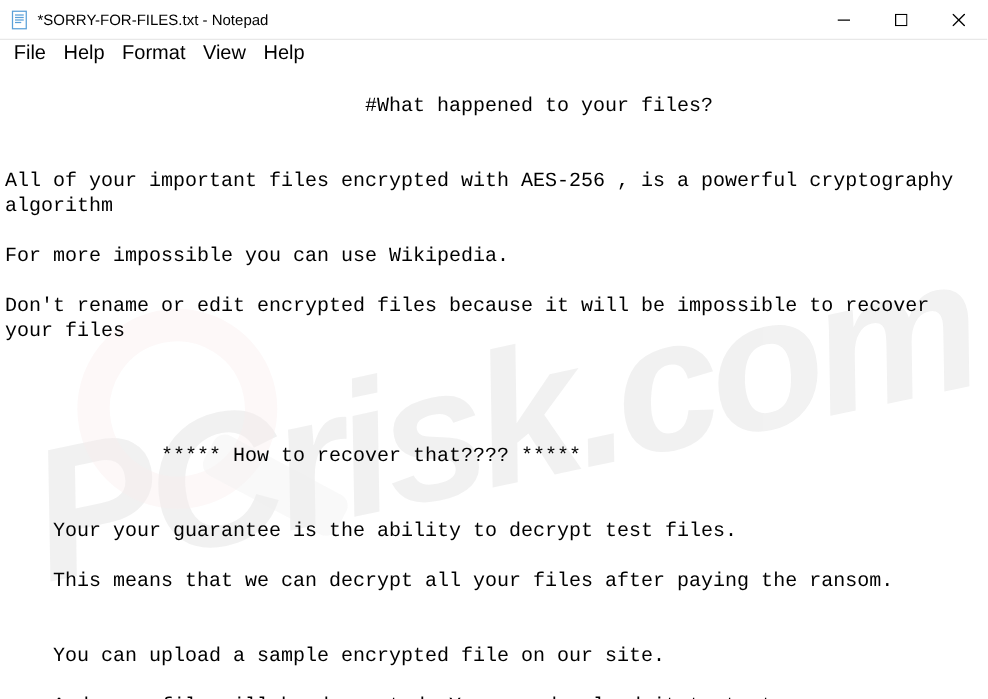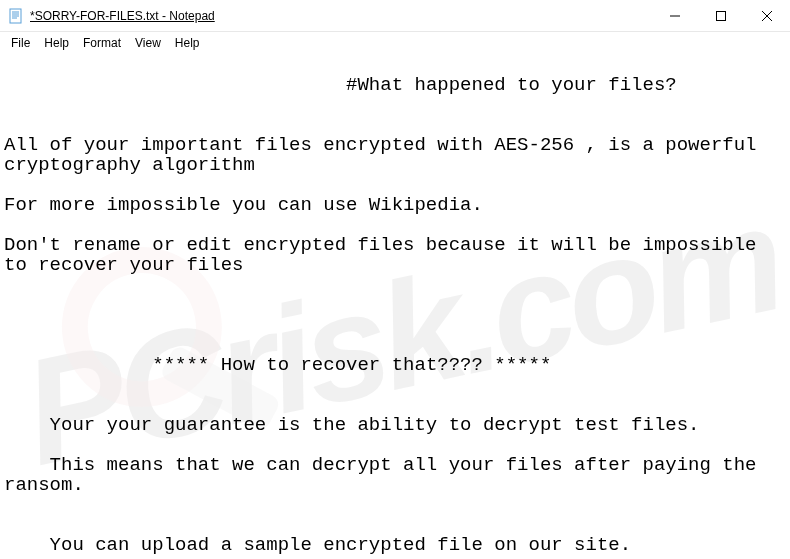--- a/index.html
+++ b/index.html
@@ -21,60 +21,59 @@
     .titlebar .app-icon {
       width: 16px;
       height: 16px;
       margin: 0 6px 0 8px;
       display: inline-flex;
     }
     .titlebar .title {
       font-size: 12px;
       color: #000;
       flex: 0 0 auto;
-      text-decoration: underline;
     }
     .titlebar .spacer { flex: 1; }
     .win-btn {
       width: 46px;
       height: 32px;
       display: flex;
       align-items: center;
       justify-content: center;
       font-family: "Segoe MDL2 Assets", sans-serif;
       font-size: 10px;
       color: #000;
       cursor: default;
     }
     .win-btn svg { width: 10px; height: 10px; }
 
     .menubar {
       height: 21px;
       display: flex;
       align-items: center;
       padding: 0 4px;
-      font-size: 12px;
+      font-size: 16px;
       background: #fff;
     }
     .menu-item {
       padding: 2px 7px;
       cursor: default;
     }
 
     .editor-wrap {
       position: relative;
       width: 100%;
       height: calc(559px - 32px - 21px);
     }
     .editor {
       position: absolute;
       inset: 0;
       padding: 2px 4px;
       font-family: Consolas, "Courier New", monospace;
-      font-size: 19px;
+      font-size: 16px;
       line-height: 20px;
       white-space: pre-wrap;
       word-wrap: break-word;
       overflow-y: scroll;
       color: #000;
     }
     .editor .line { display: block; }
 
     
     .watermark {

